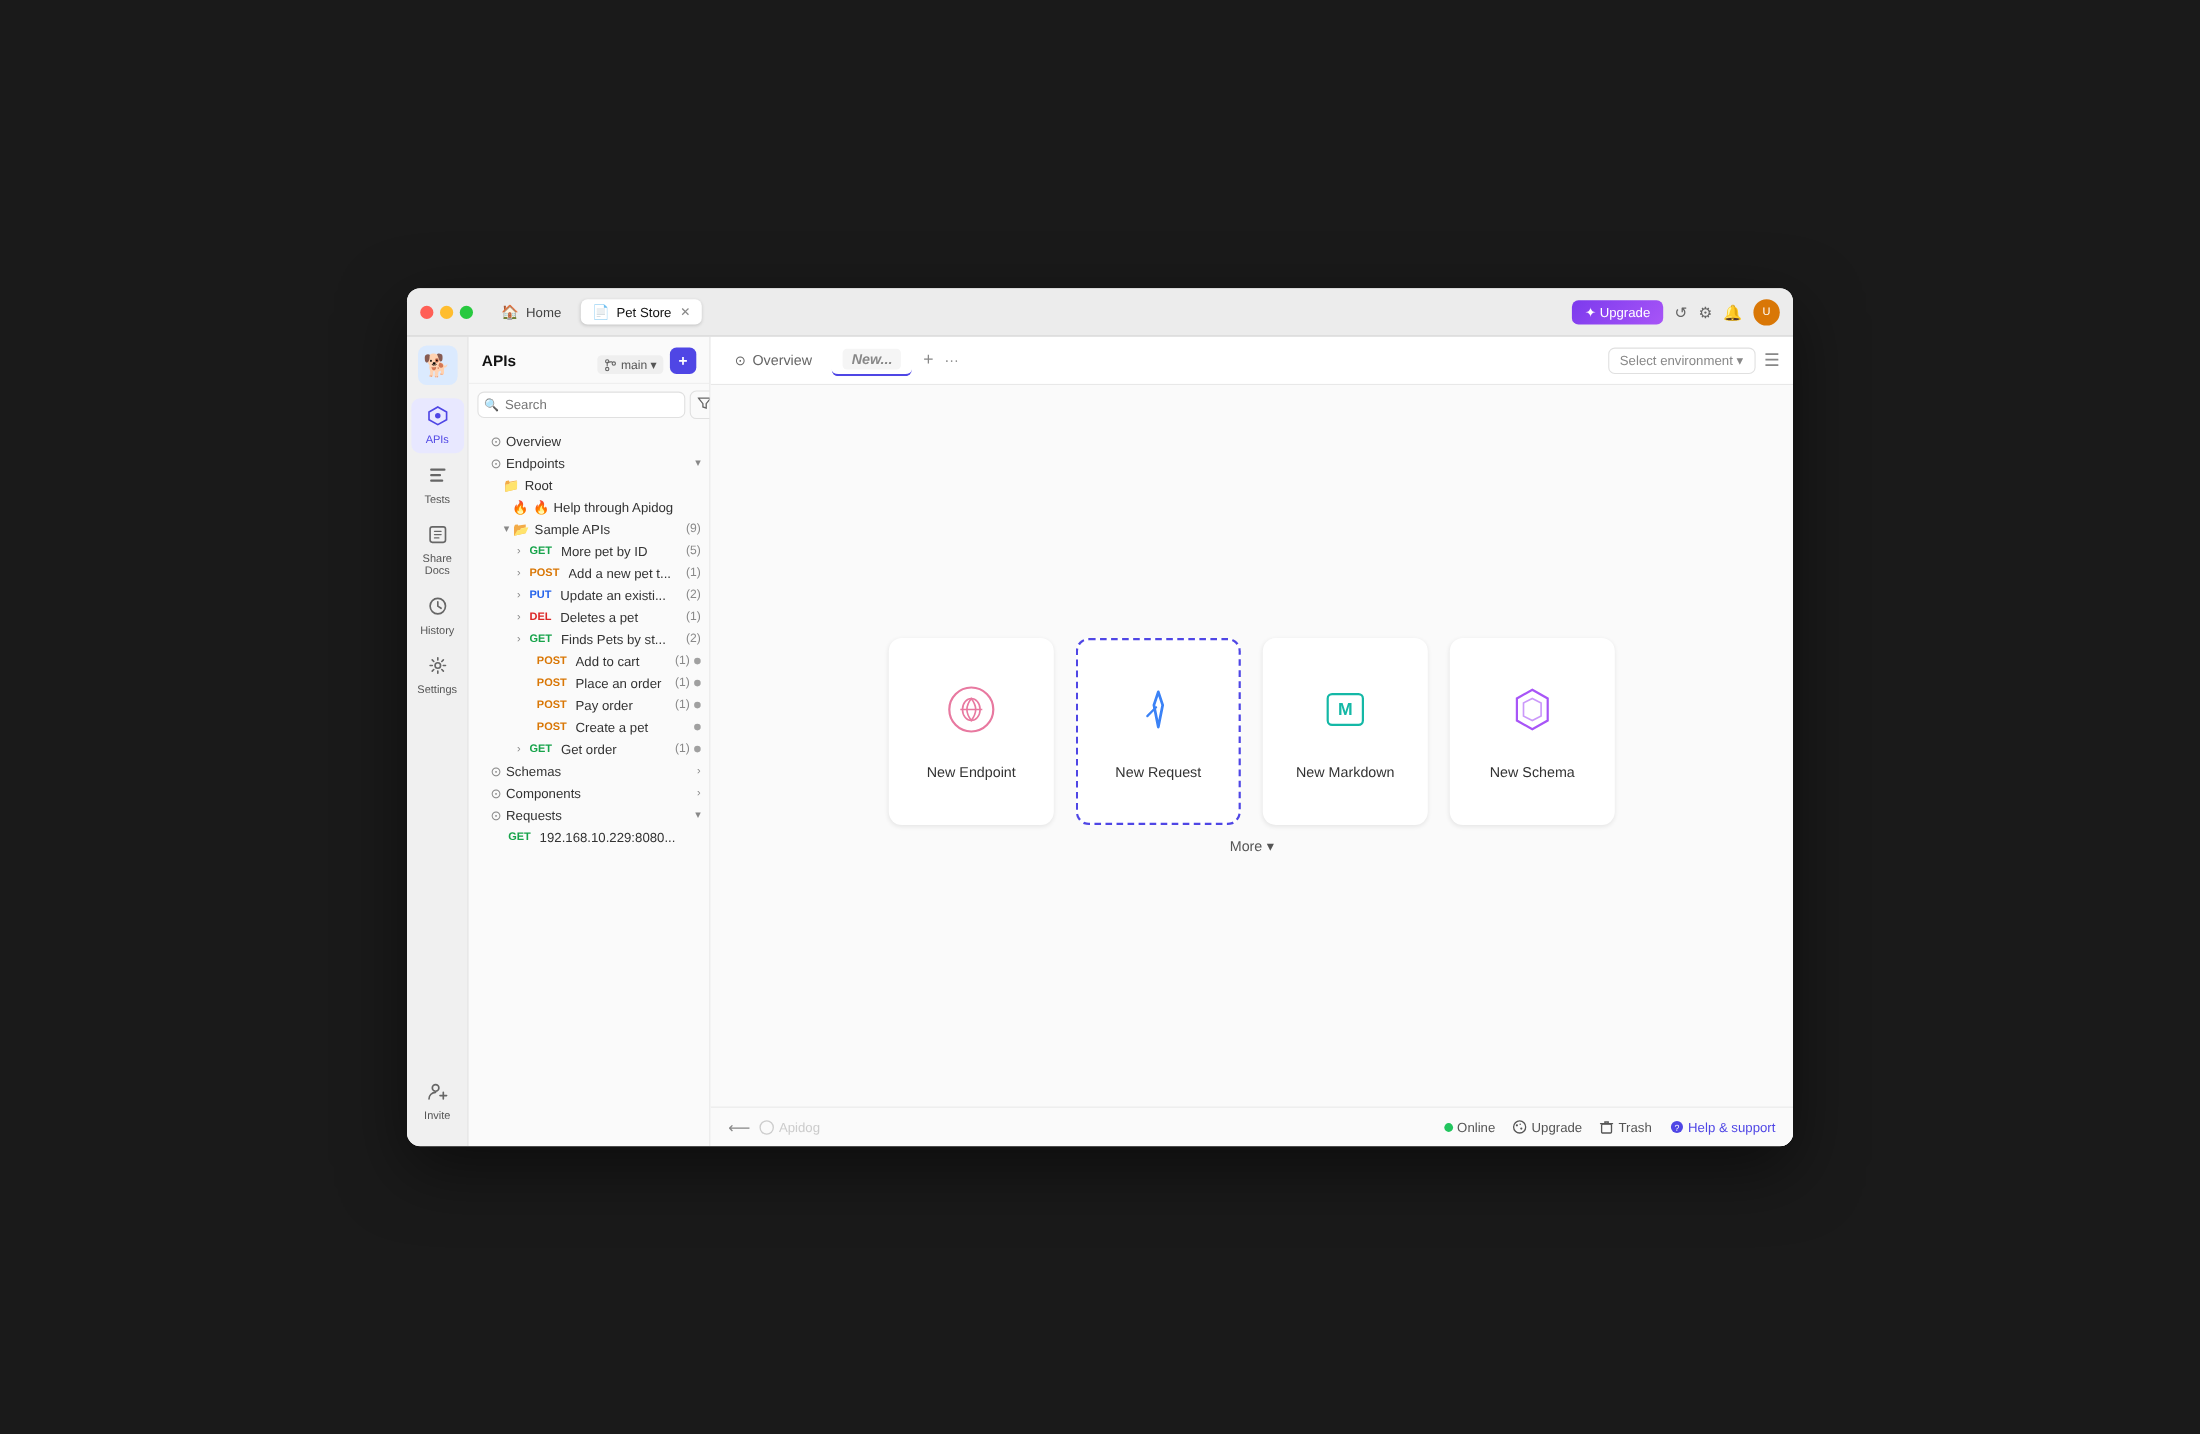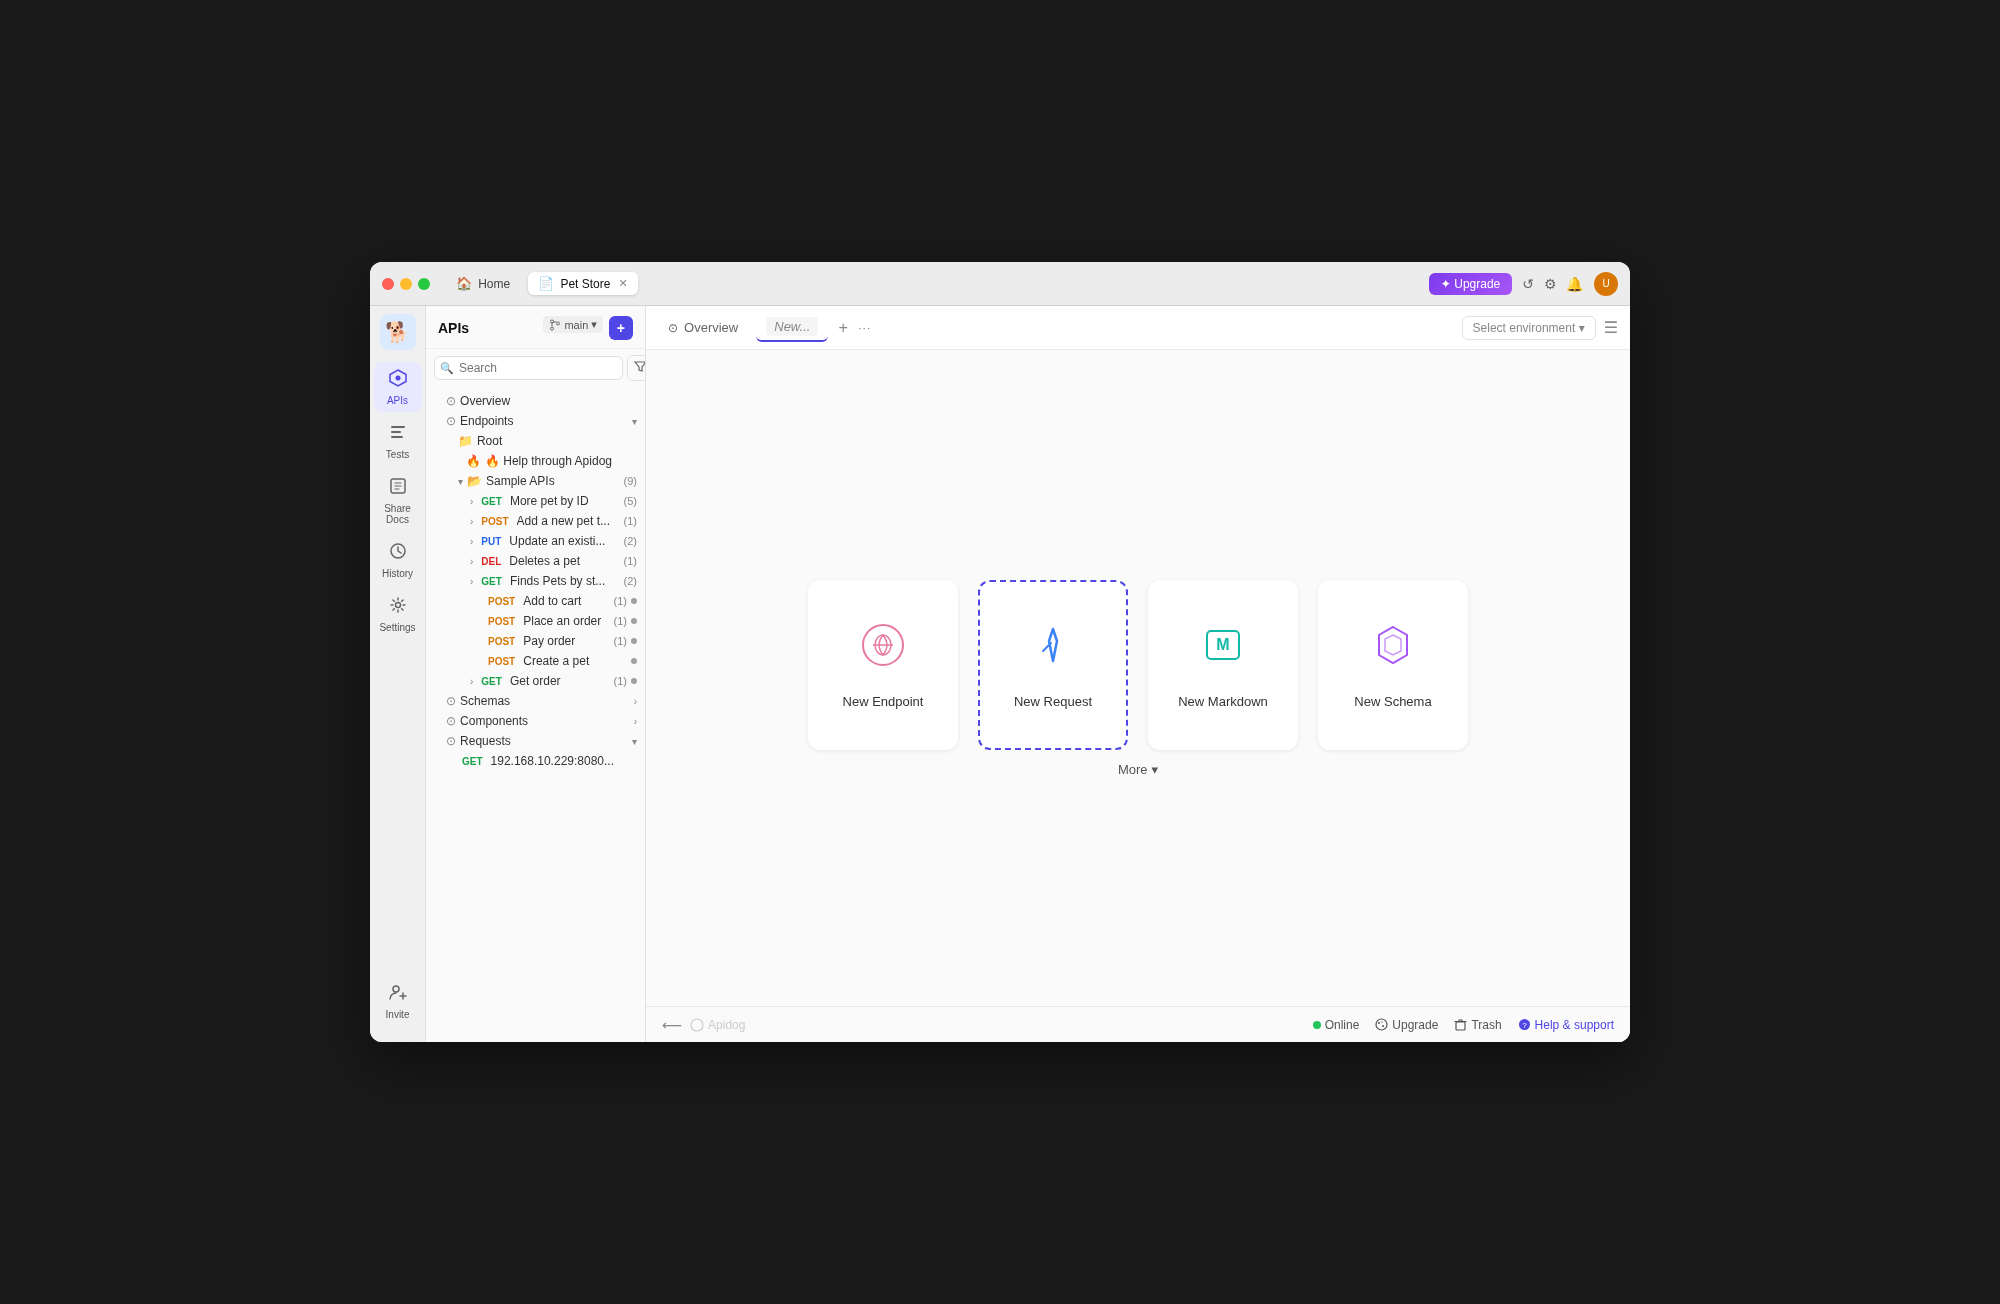--- a/index.html
+++ b/index.html
@@ -138,21 +138,21 @@
       overflow: hidden;
     }
     .sidebar-header {
       display: flex;
       align-items: center;
       justify-content: space-between;
       padding: 10px 12px 8px;
       border-bottom: 1px solid #eee;
     }
     .sidebar-title { font-size: 14px; font-weight: 600; color: #111; }
-    .sidebar-header-right { display: flex; align-items: flex-start; gap: 6px; }
+    .sidebar-header-right { display: flex; align-items: flex-end; gap: 6px; }
     .branch-badge {
       display: flex;
       align-items: center;
       gap: 3px;
       background: #efefef;
       border-radius: 4px;
       padding: 2px 6px;
       font-size: 11px;
       color: #555;
       cursor: pointer;
@@ -254,21 +254,21 @@
       align-items: center;
       gap: 6px;
       padding: 4px 10px;
       border-radius: 6px;
       cursor: pointer;
       font-size: 13px;
       color: #666;
     }
     .content-tab.active {
       color: #111;
-      font-weight: 400;
+      font-weight: 700;
       border-bottom: 2px solid #4f46e5;
     }
     .new-tab {
       color: #888;
       font-style: italic;
       background: #f5f5f5;
       border-radius: 4px;
       padding: 2px 8px;
     }
     .toolbar-plus { color: #888; cursor: pointer; font-size: 16px; margin-left: 2px; }

